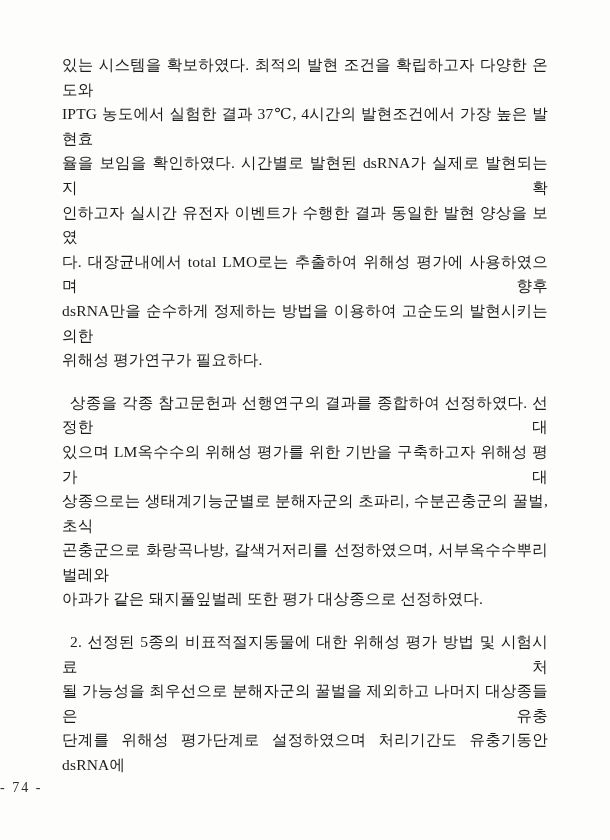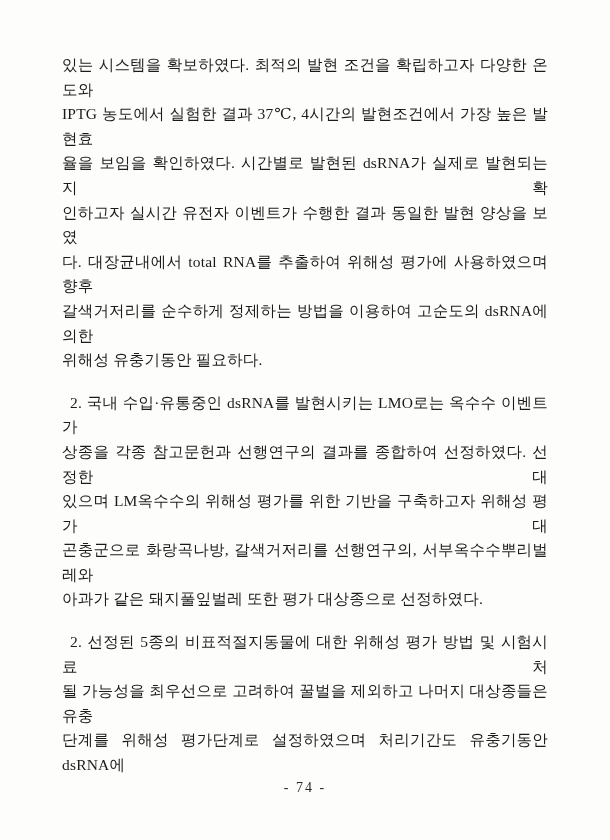--- a/index.html
+++ b/index.html
@@ -43,48 +43,47 @@
   }
   
   .doc-paragraph:not(:first-child) .line:first-child {
     text-indent: 8px;
   }
   .page-footer {
     position: absolute;
     left: 0;
     top: 780px;
     width: 610px;
-    text-align: center;
     font-size: 14px;
     letter-spacing: 2px;
     color: #2a2a2a;
   }
 </style>
 </head>
 <body style="color: rgb(27, 27, 27); background: rgb(253, 253, 252);">
 
 <div class="page">
   <div class="doc-body">
 
   <div class="doc-paragraph">
         <div class="line">있는 시스템을 확보하였다. 최적의 발현 조건을 확립하고자 다양한 온도와</div>
         <div class="line">IPTG 농도에서 실험한 결과 37℃, 4시간의 발현조건에서 가장 높은 발현효</div>
         <div class="line">율을 보임을 확인하였다. 시간별로 발현된 dsRNA가 실제로 발현되는지 확</div>
         <div class="line">인하고자 실시간 유전자 이벤트가 수행한 결과 동일한 발현 양상을 보였</div>
-        <div class="line">다. 대장균내에서 total RNA를 추출하여 위해성 평가에 사용하였으며 향후</div>
-        <div class="line">갈색거저리를 순수하게 정제하는 방법을 이용하여 고순도의 dsRNA에 의한</div>
-        <div class="line last">위해성 유충기동안 필요하다.</div>
+        <div class="line">다. 대장균내에서 total LMO로는 추출하여 위해성 평가에 사용하였으며 향후</div>
+        <div class="line">dsRNA만을 순수하게 정제하는 방법을 이용하여 고순도의 발현시키는 의한</div>
+        <div class="line last">위해성 평가연구가 필요하다.</div>
       </div>
       <div class="doc-paragraph">
-        <div class="line">2. 국내 수입·유통중인 dsRNA를 발현시키는 LMO로는 옥수수 이벤트가</div>
         <div class="line">상종을 각종 참고문헌과 선행연구의 결과를 종합하여 선정하였다. 선정한 대</div>
         <div class="line">있으며 LM옥수수의 위해성 평가를 위한 기반을 구축하고자 위해성 평가 대</div>
-        <div class="line">곤충군으로 화랑곡나방, 갈색거저리를 선행연구의, 서부옥수수뿌리벌레와</div>
+        <div class="line">상종으로는 생태계기능군별로 분해자군의 초파리, 수분곤충군의 꿀벌, 초식</div>
+        <div class="line">곤충군으로 화랑곡나방, 갈색거저리를 선정하였으며, 서부옥수수뿌리벌레와</div>
         <div class="line last">아과가 같은 돼지풀잎벌레 또한 평가 대상종으로 선정하였다.</div>
       </div>
       <div class="doc-paragraph">
         <div class="line">2. 선정된 5종의 비표적절지동물에 대한 위해성 평가 방법 및 시험시료 처</div>
-        <div class="line">될 가능성을 최우선으로 고려하여 꿀벌을 제외하고 나머지 대상종들은 유충</div>
+        <div class="line">될 가능성을 최우선으로 분해자군의 꿀벌을 제외하고 나머지 대상종들은 유충</div>
         <div class="line">단계를 위해성 평가단계로 설정하였으며 처리기간도 유충기동안 dsRNA에</div>
       </div>
     </div>
   <div class="page-footer">- 74 -</div>
 </div>
 
 </body></html>

